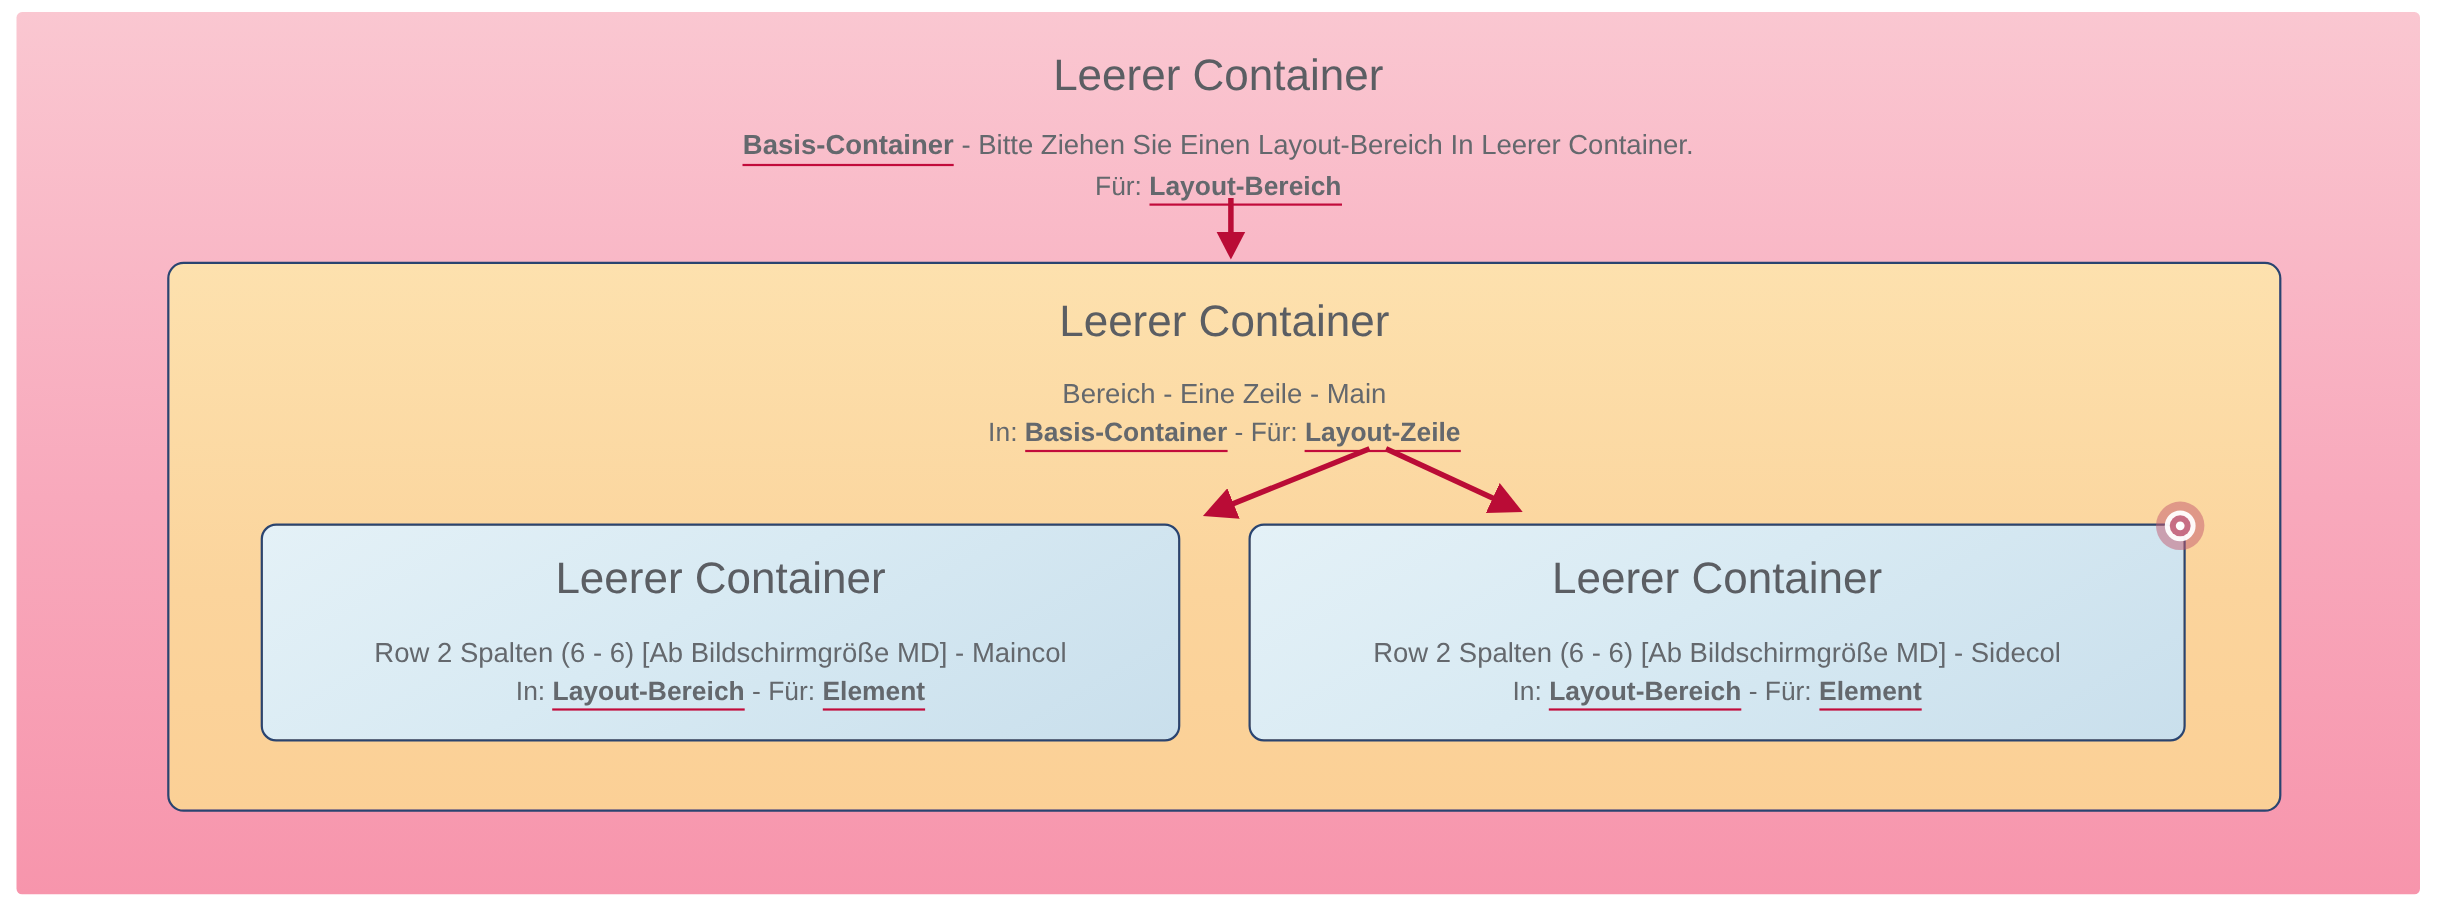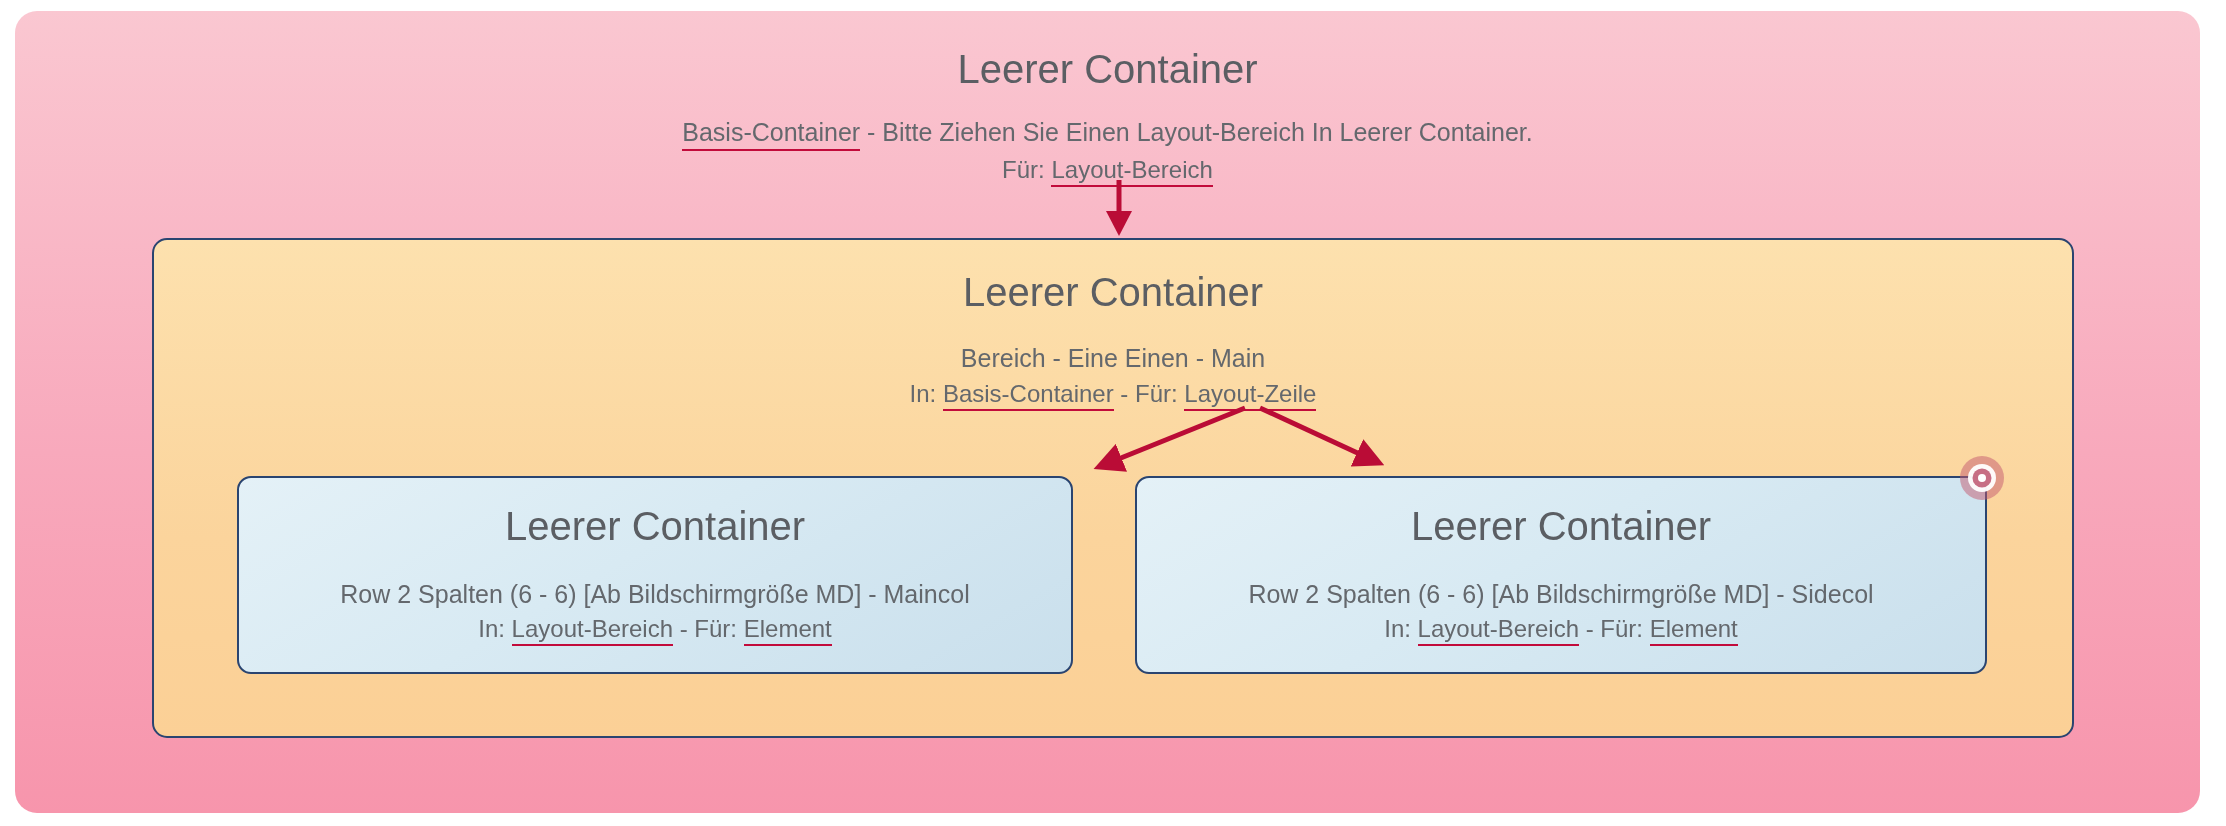--- a/index.html
+++ b/index.html
@@ -8,21 +8,21 @@
     position: relative;
     width: 2226px;
     height: 826px;
     background: #ffffff;
     overflow: hidden;
   }
   .base-container {
     position: absolute;
     left: 15px; top: 11px;
     width: 2185px; height: 802px;
-    border-radius: 22px;
+    border-radius: 5px;
     background: linear-gradient(180deg, #fac7d1 0%, #f8a9bc 55%, #f795ac 100%);
   }
   .ctext { position: absolute; left: 0; right: 0; text-align: center; white-space: nowrap; }
   .big-title {
     font-size: 40px;
     color: #5b5e63;
     font-weight: 400;
   }
   .subtitle {
     font-size: 25px;
@@ -30,20 +30,21 @@
   }
   .small-line {
     font-size: 24px;
     color: #64686d;
   }
   .lnk {
     color: #64686d;
     border-bottom: 2px solid #c20b3b;
     padding-bottom: 3px;
     cursor: pointer;
+    font-weight: bold;
   }
   .small-line .lnk { padding-bottom: 2px; }
   .area-container {
     position: absolute;
     left: 137px; top: 227px;
     width: 1922px; height: 500px;
     box-sizing: border-box;
     border: 2px solid #2a4470;
     border-radius: 15px;
     background: linear-gradient(180deg, #fde1ae 0%, #fbd49c 60%, #fbd096 100%);
@@ -88,21 +89,21 @@
 
     <svg class="arrow-svg" style="left:1082px; top:167px;" width="44" height="62">
       <line class="arrow-line" x1="22" y1="2" x2="22" y2="36"></line>
       <polygon class="arrow-fill" points="9,33 35,33 22,58"></polygon>
     </svg>
 
     <div class="area-container">
 
       <div class="ctext big-title" style="top:30px;">Leerer Container</div>
 
-      <div class="ctext subtitle" style="top:104px;">Bereich - Eine Einen - Main</div>
+      <div class="ctext subtitle" style="top:104px;">Bereich - Eine Zeile - Main</div>
 
       <div class="ctext small-line" style="top:140px;">
         <span>In: </span><span class="lnk">Basis-Container</span><span> - </span><span>Für: </span><span class="lnk">Layout-Zeile</span>
       </div>
 
       <svg class="arrow-svg" style="left:905px; top:162px;" width="365" height="88">
         <defs>
           <marker id="ah" markerWidth="6" markerHeight="6" refX="4.4" refY="3" orient="auto" markerUnits="strokeWidth">
             <path d="M0,0 L6,3 L0,6 Z" fill="#ba0c36"></path>
           </marker>

